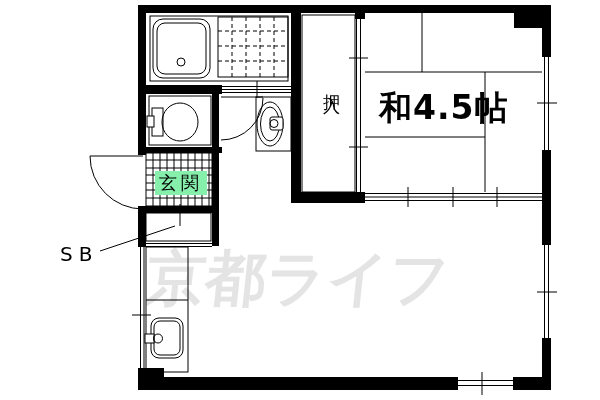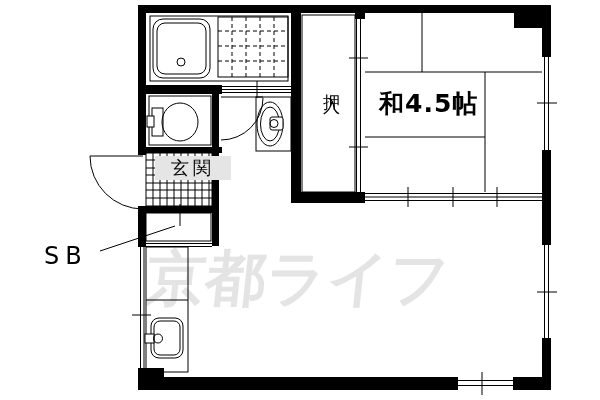--- a/index.html
+++ b/index.html
@@ -5,27 +5,27 @@
   html,body{margin:0;padding:0;background:#fff;}
   .plan{position:relative;width:600px;height:400px;background:#ffffff;overflow:hidden;
         font-family:"Liberation Sans",sans-serif;}
   .watermark{position:absolute;left:146px;top:248px;z-index:1;
              font-size:60px;font-weight:bold;color:#e4e4e4;
              transform:skewX(-6deg);white-space:nowrap;line-height:1;
              font-family:"DejaVu Sans",sans-serif;}
   svg.linework{position:absolute;left:0;top:0;z-index:2;}
   .lbl{position:absolute;z-index:4;color:#000;line-height:1;white-space:nowrap;
        font-family:"DejaVu Sans",sans-serif;}
-  .lbl-washitsu{left:379px;top:91px;font-size:25px;font-weight:bold;letter-spacing:1px;}
+  .lbl-washitsu{left:379px;top:91px;font-size:33px;font-weight:bold;letter-spacing:1px;}
   .lbl-ldk{left:281px;top:281px;font-size:26px;font-weight:bold;letter-spacing:3px;}
   .lbl-oshiire{left:323px;top:80px;font-size:17px;writing-mode:vertical-rl;
                text-orientation:upright;letter-spacing:3px;}
-  .lbl-genkan{left:155px;top:156px;font-size:18px;letter-spacing:4px;
-              background:#e5e5e5;padding:3px 16px;}
-  .lbl-sb{left:44px;top:244px;font-size:24px;letter-spacing:6px;}
+  .lbl-genkan{left:155px;top:171px;font-size:18px;letter-spacing:4px;
+              background:#86efac;padding:3px 4px;}
+  .lbl-sb{left:60px;top:244px;font-size:20px;letter-spacing:6px;}
 </style>
 </head>
 <body>
 
 <div class="plan">
 
   <div class="watermark">京都ライフ</div>
 
   <svg class="linework" width="600" height="400" viewBox="0 0 600 400">
 

